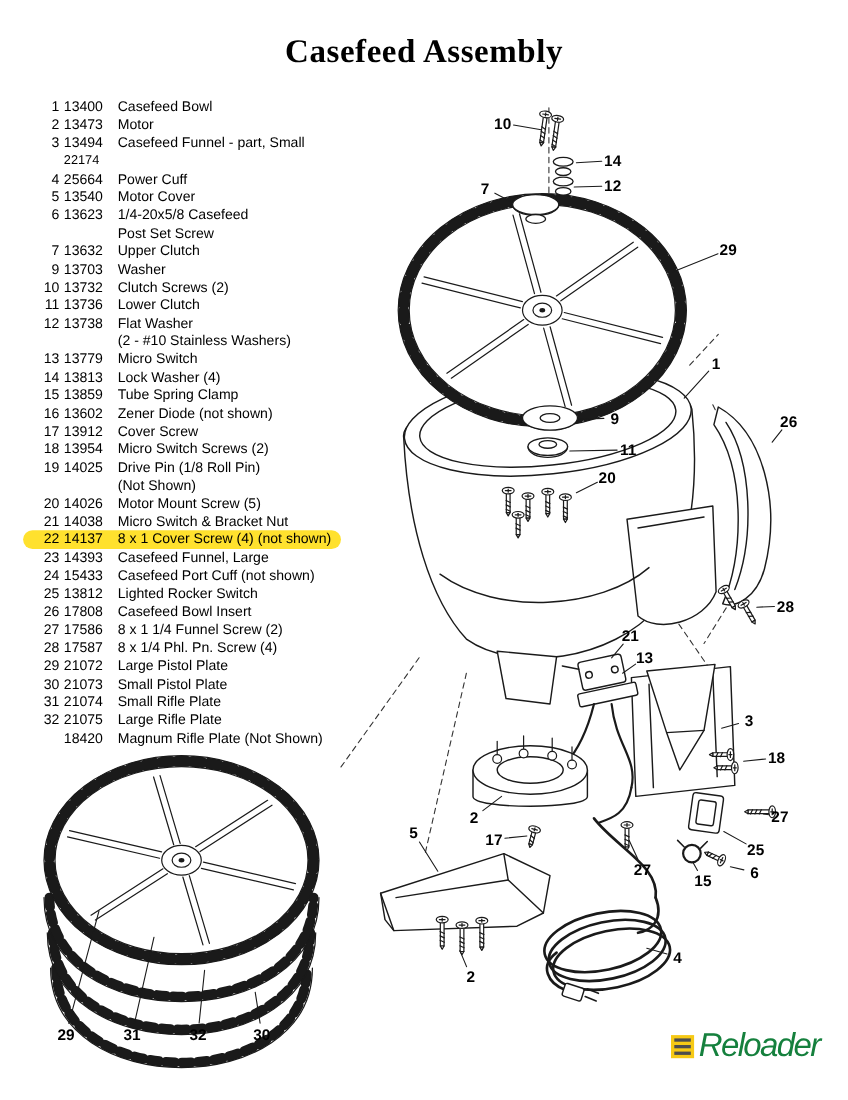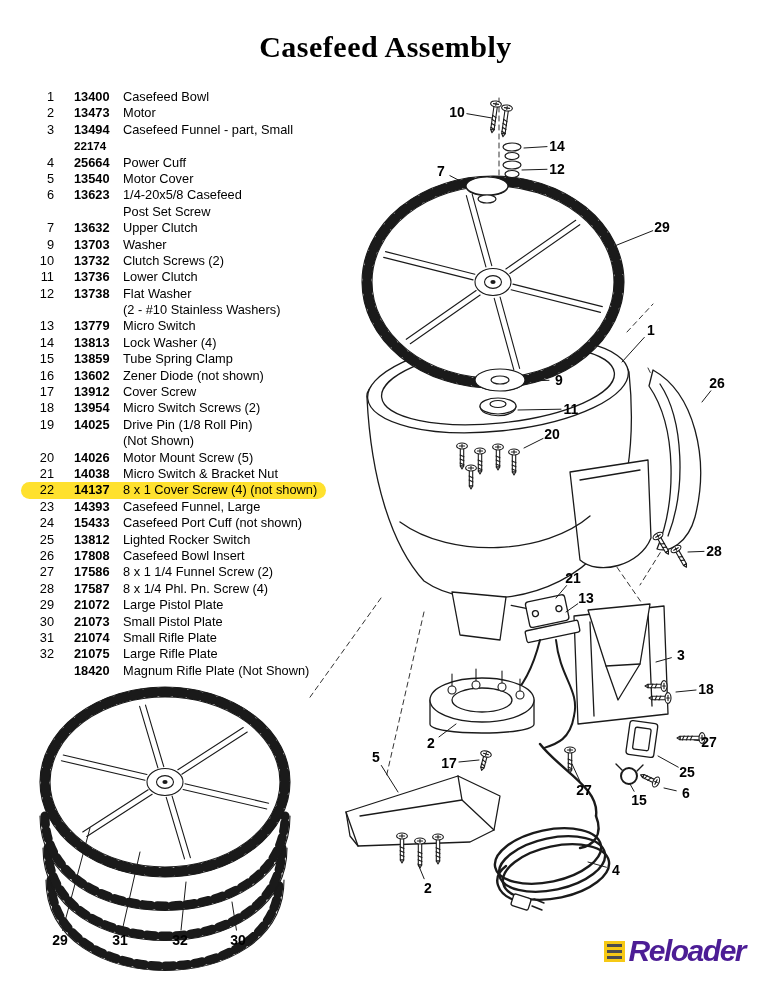--- a/index.html
+++ b/index.html
@@ -5,27 +5,27 @@
   html,body{margin:0;padding:0;background:#fff;}
   body{width:771px;height:1000px;font-family:"Liberation Sans",sans-serif;position:relative;overflow:hidden;}
   .page{position:relative;width:771px;height:1000px;background:#fff;}
   .title{position:absolute;top:30px;left:0;width:100%;text-align:center;margin:0;
          font-family:"Liberation Serif",serif;font-weight:bold;font-size:30px;color:#000;letter-spacing:.5px;}
   .parts-list{position:absolute;left:30px;top:89px;width:330px;}
   .plist-row{display:flex;height:16.4px;line-height:16.4px;font-size:12.8px;color:#000;white-space:nowrap;width:max-content;}
   .plist-row.small{font-size:11.6px;}
   .plist-row.hl{background:var(--hl,#ffe12e);border-radius:9px;padding:0 9px;margin-left:-9px;}
   .c-num{width:24px;text-align:right;flex:none;}
-  .c-part{width:44px;margin-left:20px;flex:none;font-weight:bold;}
+  .c-part{width:44px;margin-left:4px;flex:none;}
   .c-desc{margin-left:5px;flex:none;}
   svg.diagram{position:absolute;left:0;top:0;width:771px;height:1000px;}
   .logo{position:absolute;right:26px;bottom:34px;display:flex;align-items:center;gap:4px;}
   .logo-icon{width:21px;height:21px;background:var(--accent,#f6c915);display:flex;flex-direction:column;justify-content:center;gap:3px;padding:0 3px;box-sizing:border-box;}
   .logo-icon i{display:block;height:3px;background:#4c4c4e;}
-  .logo-text{font-size:30px;font-weight:bold;font-style:italic;color:#4c1d95;letter-spacing:-1.5px;line-height:1;}
+  .logo-text{font-size:30px;font-weight:normal;font-style:italic;color:#15803d;letter-spacing:-1.5px;line-height:1;}
   .callout-text{font-weight:bold;font-size:14px;font-family:"Liberation Sans",sans-serif;}
 </style>
 </head>
 <body>
 
 <div class="page">
 
   <h1 class="title">Casefeed Assembly</h1>
 
   <div class="parts-list" id="parts-list">

